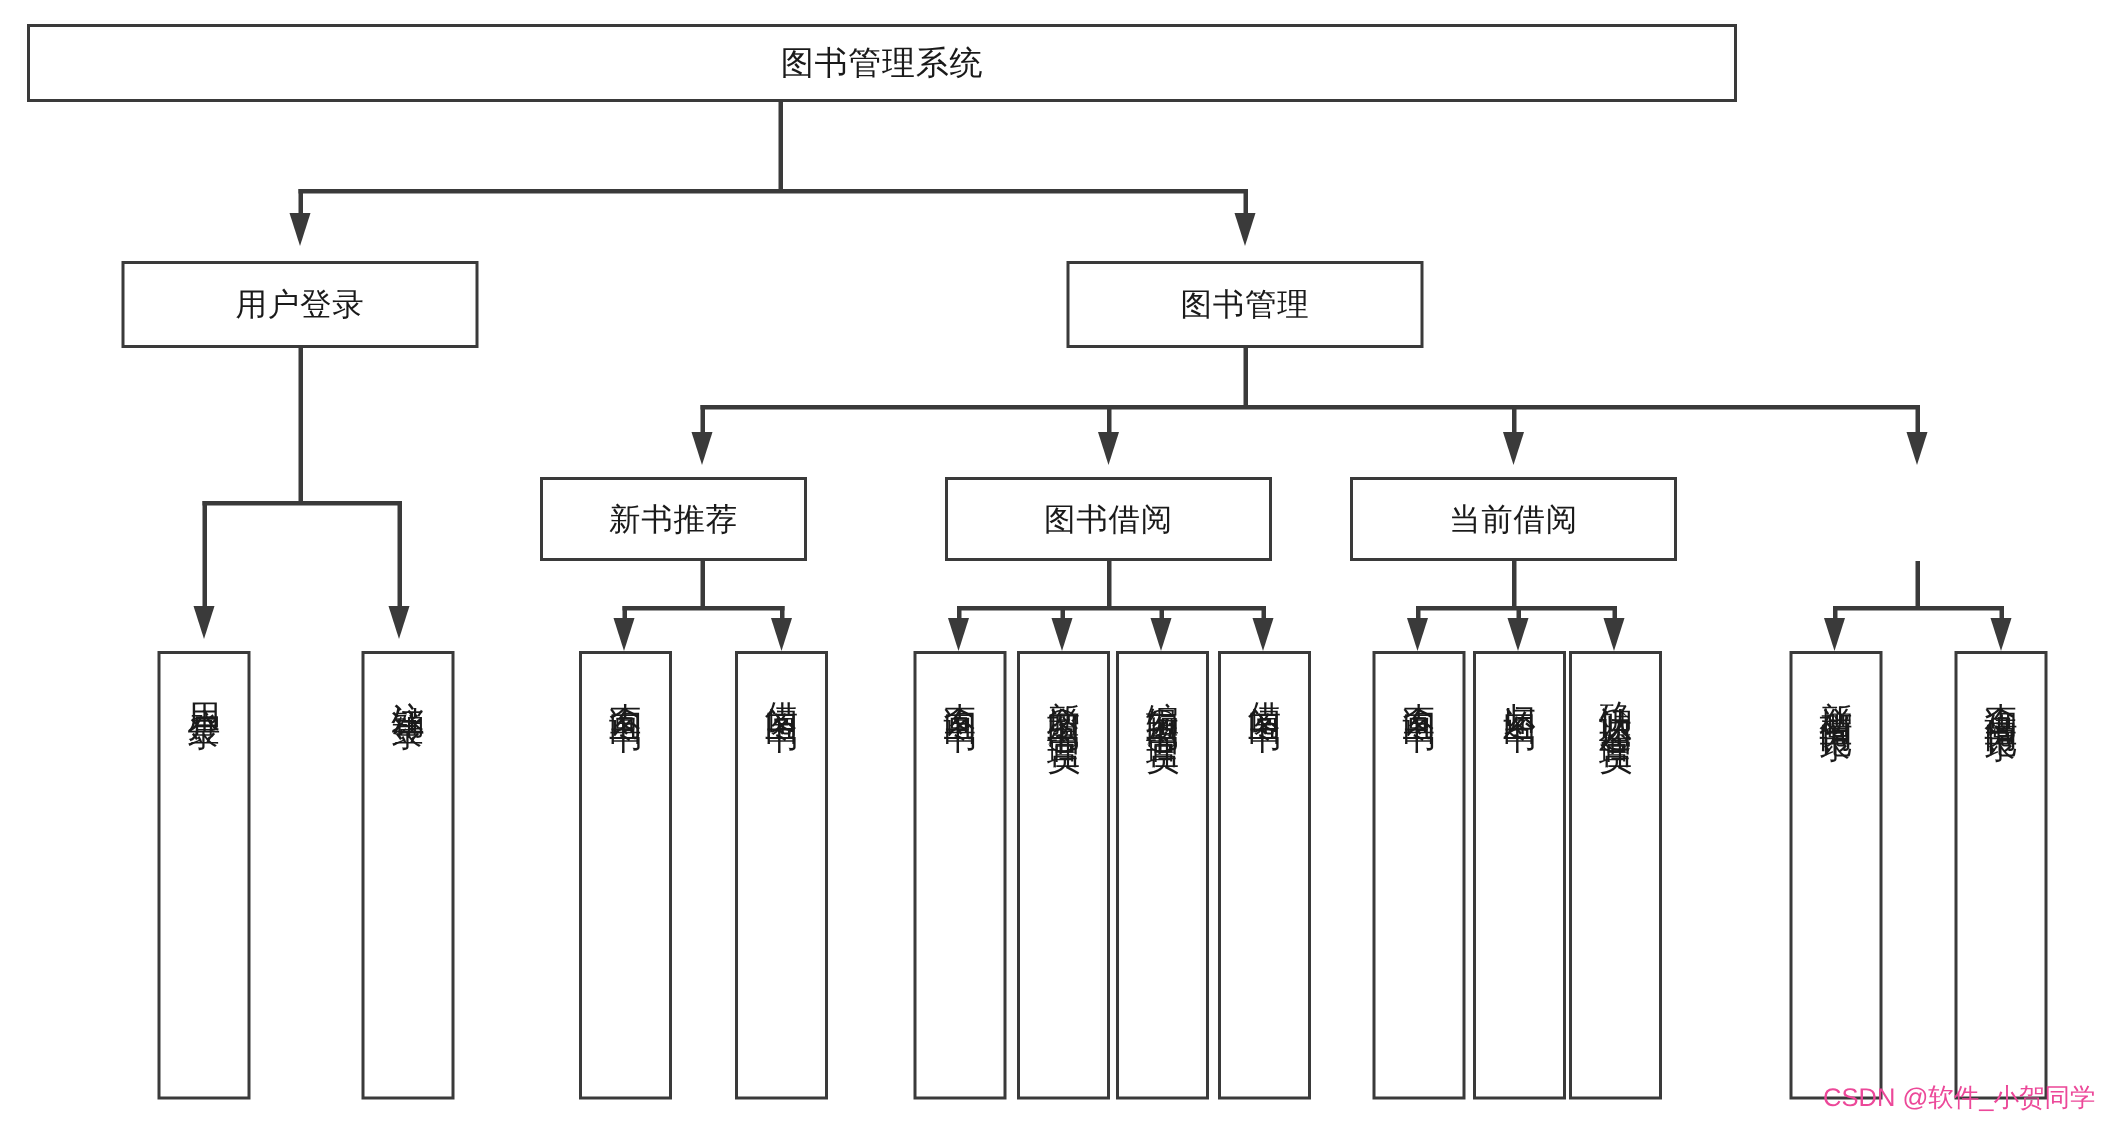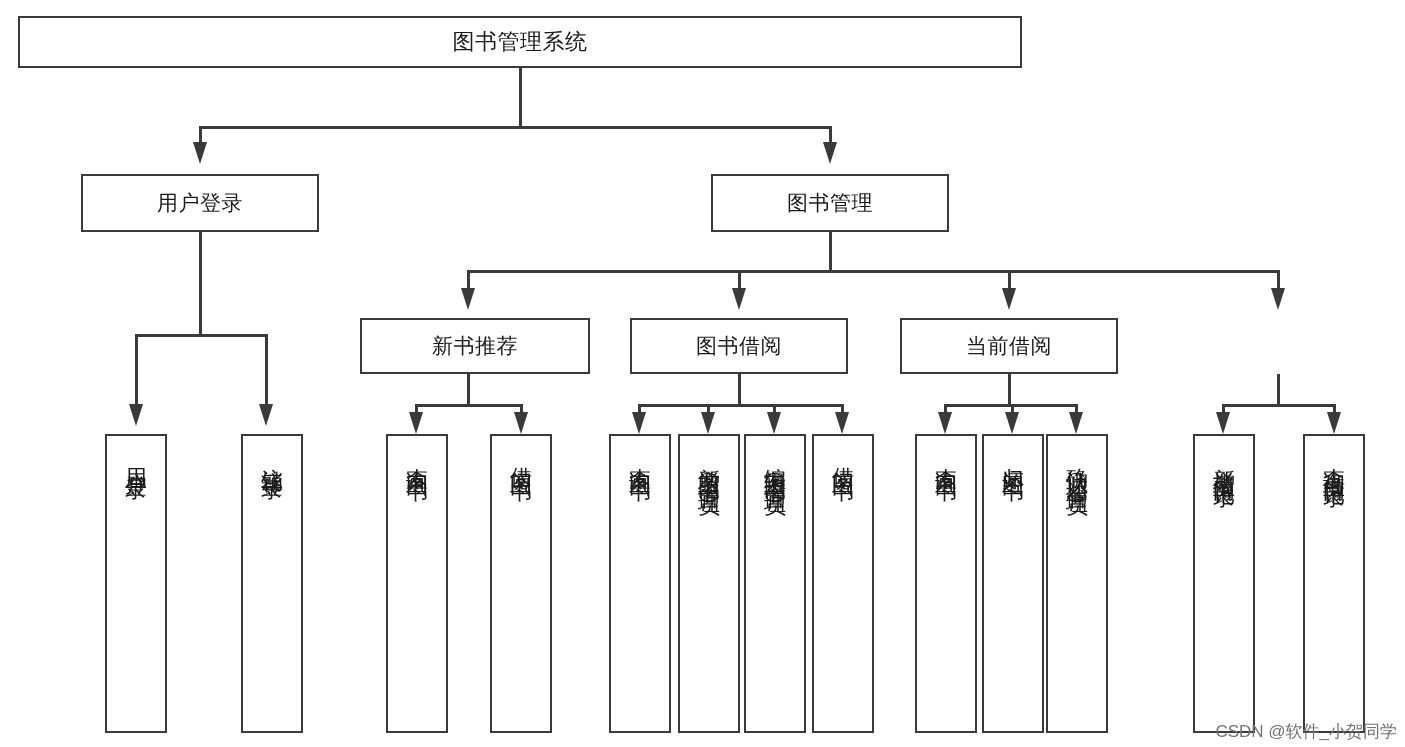--- a/index.html
+++ b/index.html
@@ -67,31 +67,31 @@
     border-left: 7px solid transparent;
     border-right: 7px solid transparent;
     border-top: 22px solid #3a3a3a;
   }
   
   #watermark {
     position: absolute;
     right: 8px;
     bottom: 4px;
     font-size: 17px;
-    color: #737373;
+    color: #ec4899;
     white-space: nowrap;
     user-select: none;
   }
 </style>
 </head>
 <body>
 
 <div id="canvas">
 
-  <div class="node root h" style="left:18px; top:16px; width:1004px; height:52px;">
+  <div class="node root h" style="left:18px; top:16px; width:1140px; height:52px;">
     <span>图书管理系统</span>
   </div>
 
   <div class="ln v" style="left:519px; top:68px; width:3px; height:60px;"></div>
 
   <div class="ln h" style="left:199px; top:126px; width:633px; height:3px;"></div>
 
   <div class="ln v" style="left:199px; top:126px; width:3px; height:18px;"></div>
   <div class="arrow" style="left:193px; top:142px;"></div>
 
@@ -127,21 +127,21 @@
 
   <div class="ln v" style="left:738px; top:270px; width:3px; height:20px;"></div>
   <div class="arrow" style="left:732px; top:288px;"></div>
 
   <div class="ln v" style="left:1008px; top:270px; width:3px; height:20px;"></div>
   <div class="arrow" style="left:1002px; top:288px;"></div>
 
   <div class="ln v" style="left:1277px; top:270px; width:3px; height:20px;"></div>
   <div class="arrow" style="left:1271px; top:288px;"></div>
 
-  <div class="node h" style="left:360px; top:318px; width:230px; height:56px;">
+  <div class="node h" style="left:360px; top:318px; width:178px; height:56px;">
     <span>新书推荐</span>
   </div>
   <div class="node h" style="left:900px; top:318px; width:218px; height:56px;">
     <span>当前借阅</span>
   </div>
   <div class="node h" style="left:630px; top:318px; width:218px; height:56px;">
     <span>图书借阅</span>
   </div>
 
   <div class="ln v" style="left:467px; top:374px; width:3px; height:32px;"></div>

